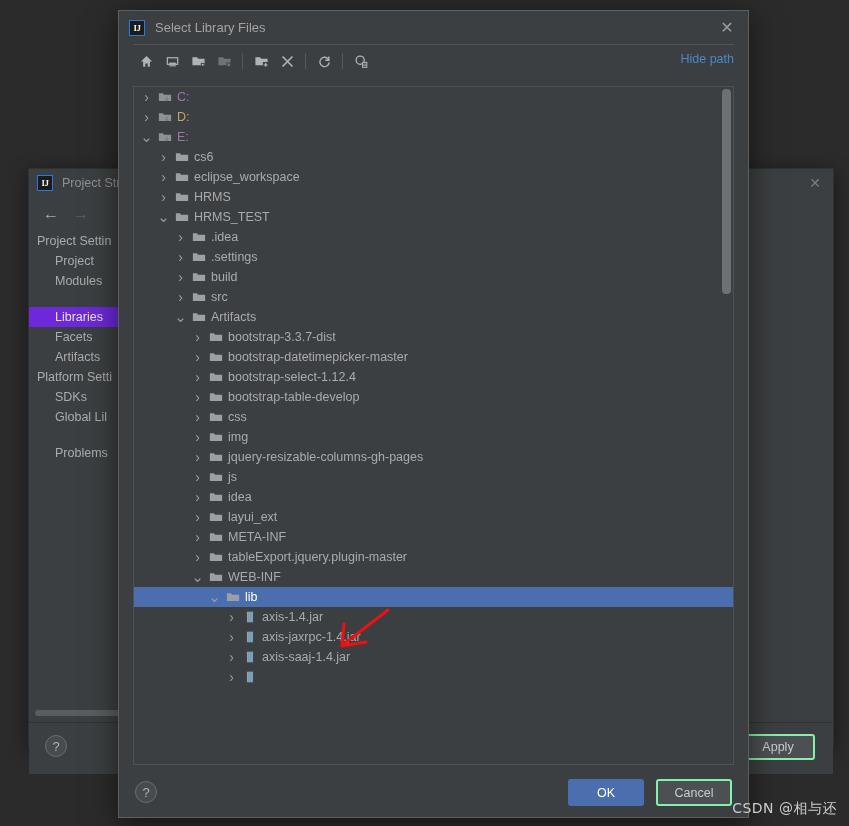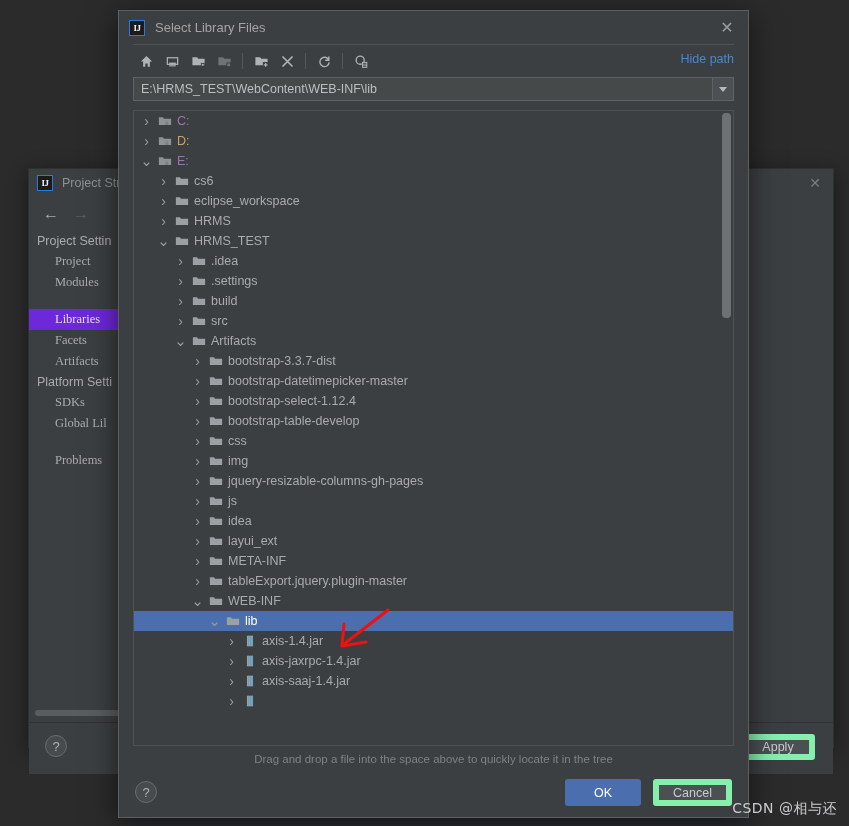--- a/index.html
+++ b/index.html
@@ -41,21 +41,21 @@
     width: 102px; background: #3c3f41; position: relative;
     border-right: 1px solid #323232; padding-top: 4px;
   }
   .nav-arrows { display: flex; gap: 14px; padding: 6px 0 10px 14px; }
   .nav-arrows span { color: #a9acae; font-size: 16px; line-height: 14px; }
   .nav-arrows span.dim { color: #5c5f61; }
   .sb-group {
     font-size: 12.5px; color: #a9abad; padding: 3px 0 3px 8px; white-space: nowrap;
   }
   .sb-item {
-    font-size: 12.5px; color: #a9abad; padding: 3px 0 3px 26px; white-space: nowrap; font-family: Liberation Serif, serif;
+    font-size: 12.5px; color: #a9abad; padding: 3px 0 3px 26px; white-space: nowrap;
   }
   .sb-item.selected { background: #6d28d9; color: #dfe1e5; margin-top: 16px; }
   .sb-spacer { height: 16px; }
   .sb-hscroll {
     position: absolute; left: 6px; bottom: 6px; width: 88px; height: 6px;
     background: #5a5d5f; border-radius: 3px;
   }
   .bg-content { flex: 1; background: #3c3f41; border-left: 1px solid #4a4d4f; }
   .bg-footer {
     height: 52px; background: #3c3f41; position: relative;
@@ -63,21 +63,21 @@
   }
   .help-circle {
     position: absolute; left: 16px; top: 12px;
     width: 22px; height: 22px; border-radius: 50%;
     border: 1px solid #6a6d6f; background: #474b4d; color: #b0b3b5;
     font-size: 13px; display: flex; align-items: center; justify-content: center;
     cursor: pointer;
   }
   .btn {
     height: 26px; min-width: 74px; padding: 0 14px;
-    background: #4c5052; border: 6px solid #86efac; border-radius: 3px;
+    background: #4c5052; border: 2px solid #86efac; border-radius: 3px;
     color: #c8cbcd; font-size: 12.5px; cursor: pointer;
     display: inline-flex; align-items: center; justify-content: center;
     font-family: "Liberation Sans", sans-serif;
   }
   .btn.primary { background: #4b6eaf; border-color: #4b6eaf; color: #ffffff; }
   .apply-btn { position: absolute; right: 18px; top: 11px; }
 
   
   .dialog {
     position: absolute; left: 118px; top: 10px;
@@ -287,28 +287,20 @@
         <svg width="15" height="15" viewBox="0 0 16 16">
           <circle cx="6.6" cy="6.6" r="4.3" fill="none" stroke="#b0b3b5" stroke-width="1.4"></circle>
           <path d="M9.6 9.6 L13 13" stroke="#b0b3b5" stroke-width="1.4"></path>
           <rect x="8.6" y="8.4" width="5.6" height="6.4" fill="#b0b3b5"></rect>
           <path d="M9.6 10h3.6M9.6 11.6h3.6M9.6 13.2h3.6" stroke="#3c3f41" stroke-width="0.9"></path>
         </svg>
       </div>
       <div class="hide-path">Hide path</div>
     </div>
 
-    <div class="path-row">
-      <div class="path-field">
-        <div class="path-text">E:\HRMS_TEST\WebContent\WEB-INF\lib</div>
-        <div class="path-arrow">
-          <span class="caret-down"></span>
-        </div>
-      </div>
-    </div>
 
     <div class="tree-wrap">
       <div class="tree" id="tree">
           <div class="row" style="padding-left: 4px;">
             <span class="twisty" style="font-size: 14px;">›</span>
             <span class="ico">
               <svg width="14" height="14" viewBox="0 0 16 16">
                 <path d="M1 3.6h4.6l1.3 1.7H15V12.6H1z" fill="#8d9296"></path>
                 <rect x="8.5" y="9.6" width="3.4" height="3" fill="#7a7f83"></rect>
                 <path d="M9.4 9.6v-1a.8.8 0 0 1 1.6 0v1" fill="none" stroke="#7a7f83" stroke-width="0.8"></path>
@@ -589,21 +581,20 @@
                 <rect x="6" y="2" width="1" height="12" fill="#5a9ec9"></rect>
                 <rect x="8" y="2" width="1" height="12" fill="#5a9ec9"></rect>
                 <rect x="10" y="2" width="1" height="12" fill="#5a9ec9"></rect>
               </svg>
             </span>
           </div>
         </div>
       <div class="v-scroll" style="height:205px;"></div>
     </div>
 
-    <div class="hint">Drag and drop a file into the space above to quickly locate it in the tree</div>
 
     <div class="dlg-footer">
       <div class="dlg-help">?</div>
       <div class="dlg-buttons">
         <button class="btn primary">OK</button>
         <button class="btn">Cancel</button>
       </div>
     </div>
   </div>
 

